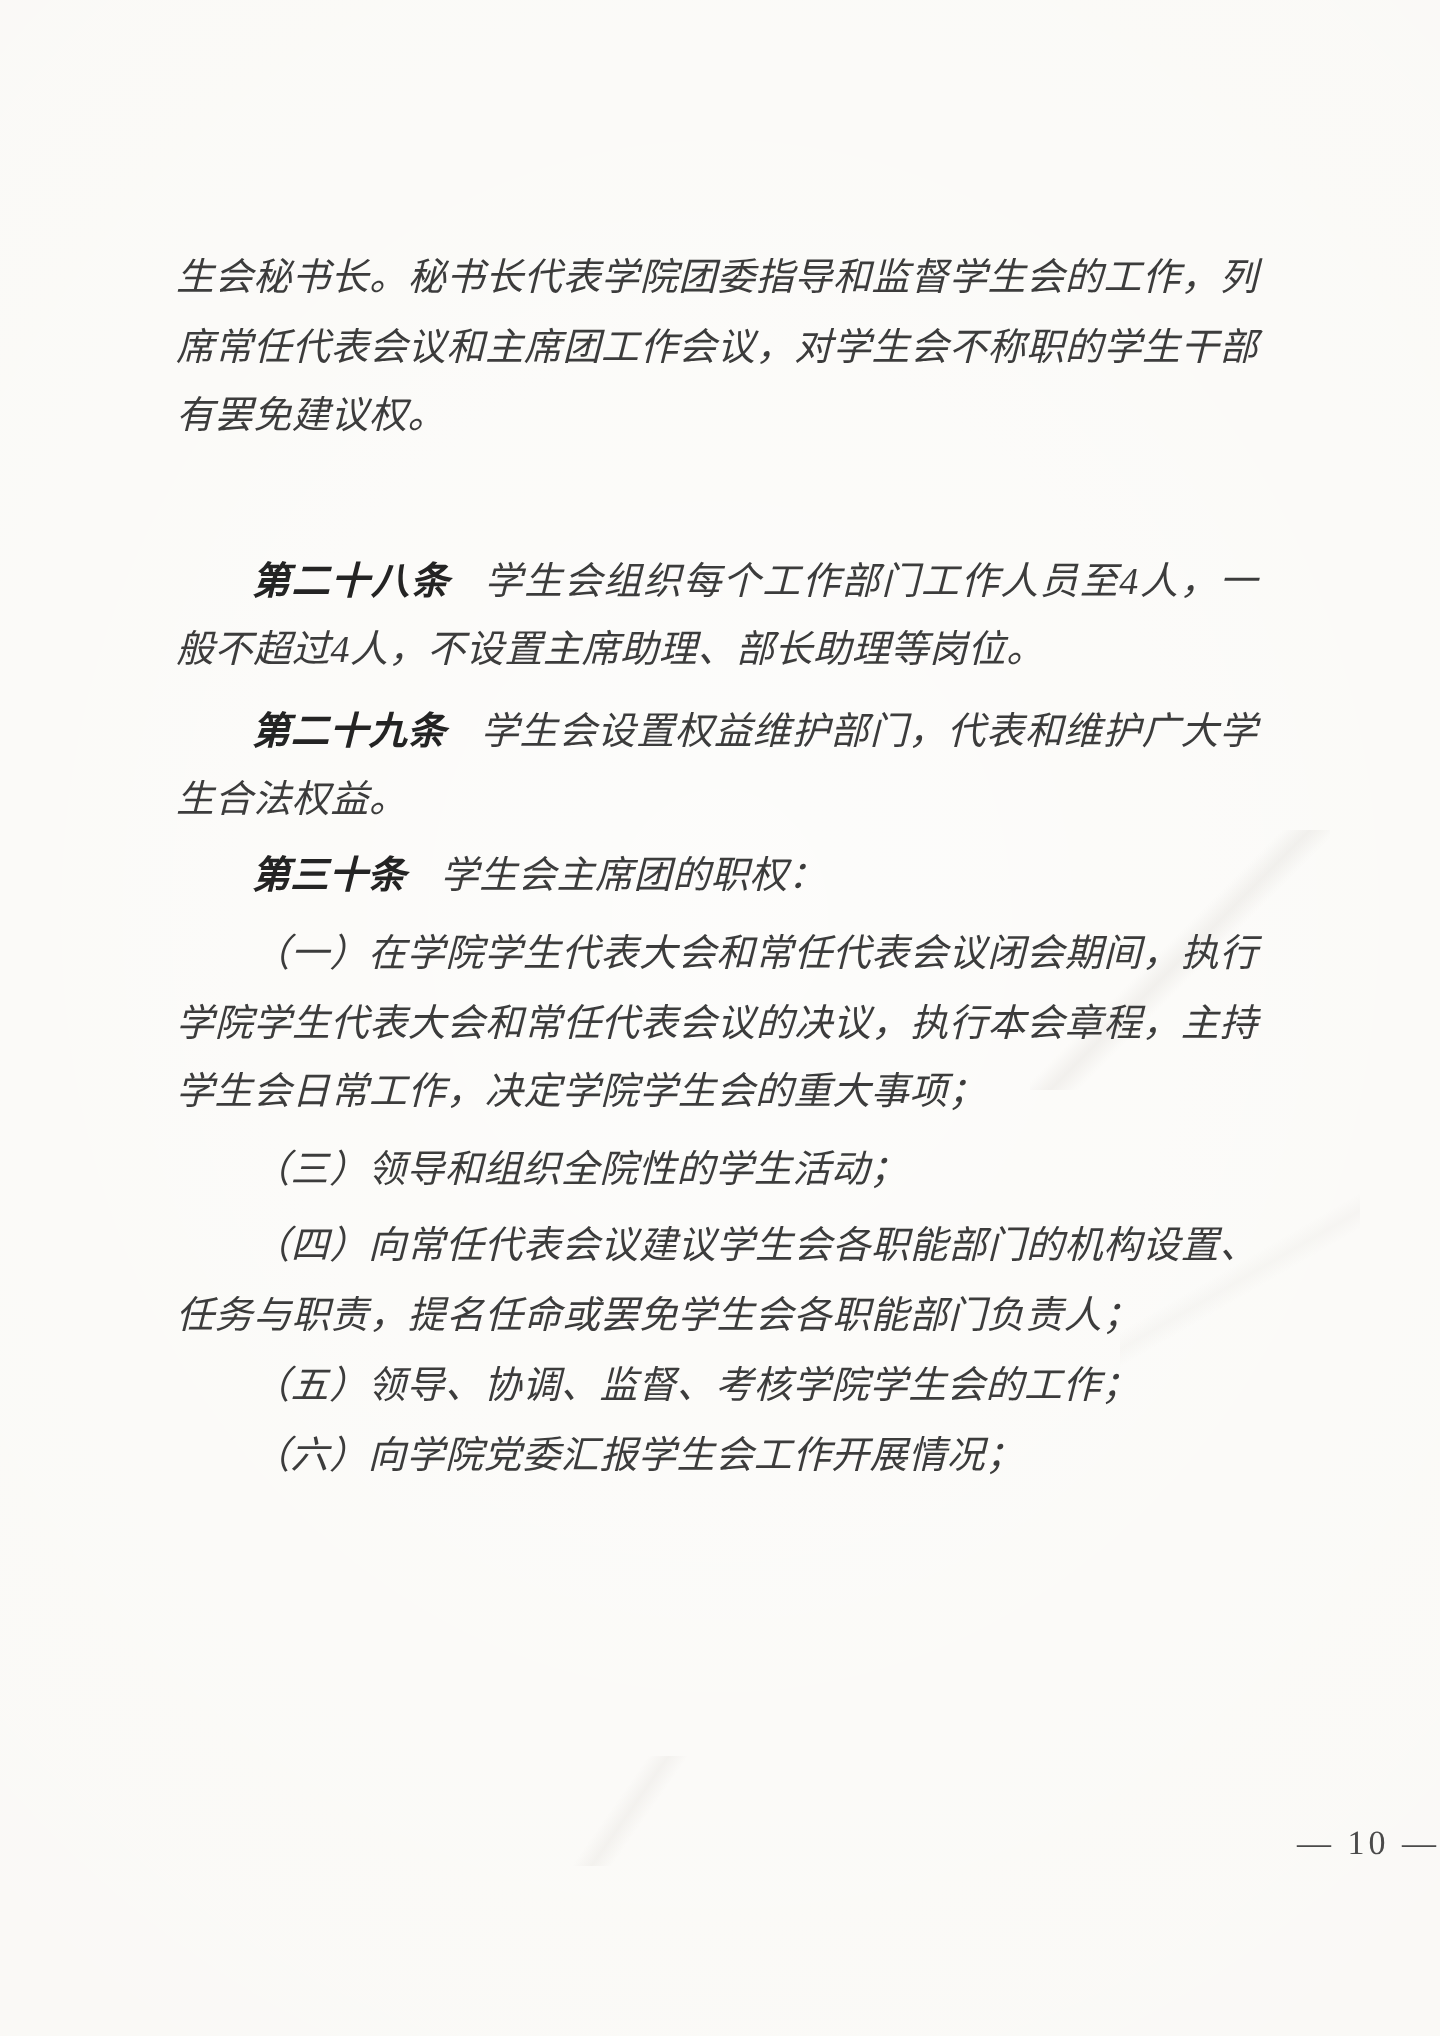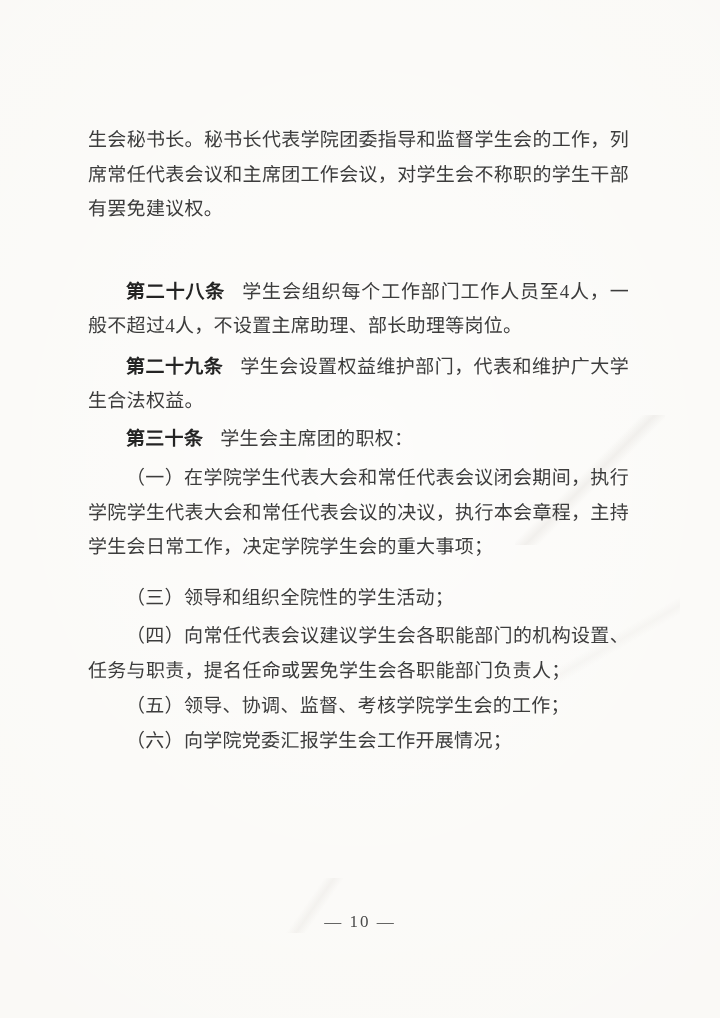--- a/index.html
+++ b/index.html
@@ -24,43 +24,43 @@
     left: 88px;
     top: 123px;
     width: 541px;
     font-size: 19px;
     line-height: 34.5px;
     letter-spacing: 0.3px;
     text-align: justify;
     text-justify: inter-ideograph;
     color: #3c3c3c;
   }
-  .para { margin: 0 0 8px 0; text-indent: 0; }
+  .para { margin: 0 0 8px 0; text-indent: 0; font-style: italic; }
   .indent { text-indent: 2em; }
   .hang-indent { padding-left: 2em; text-indent: 0; }
   .m5  { margin-bottom: 5px; }
   .m6  { margin-bottom: 6px; margin-top: 48px; }
   .m3  { margin-bottom: 3px; }
   .m14 { margin-bottom: 5px; }
-  .m12 { margin-bottom: 16px; }
+  .m12 { margin-bottom: 4px; }
   .m1  { margin-bottom: 1px; }
   .m4  { margin-bottom: 4px; }
   .m0  { margin-bottom: 0; }
   .term {
     font-family: "Liberation Sans", "DejaVu Sans", sans-serif;
     font-weight: 700;
     color: #242424;
     margin-right: 0.9em;
   }
   .pageno {
     position: absolute;
     top: 912px;
     left: 0;
     width: 100%;
-    text-align: center;
+    text-align: right;
     font-size: 17px;
     letter-spacing: 2px;
     color: #4a4a4a;
   }
   .scan-artifact {
     position: absolute;
     pointer-events: none;
   }
   .scan-artifact.a1 {
     left: 515px; top: 415px; width: 150px; height: 130px;

